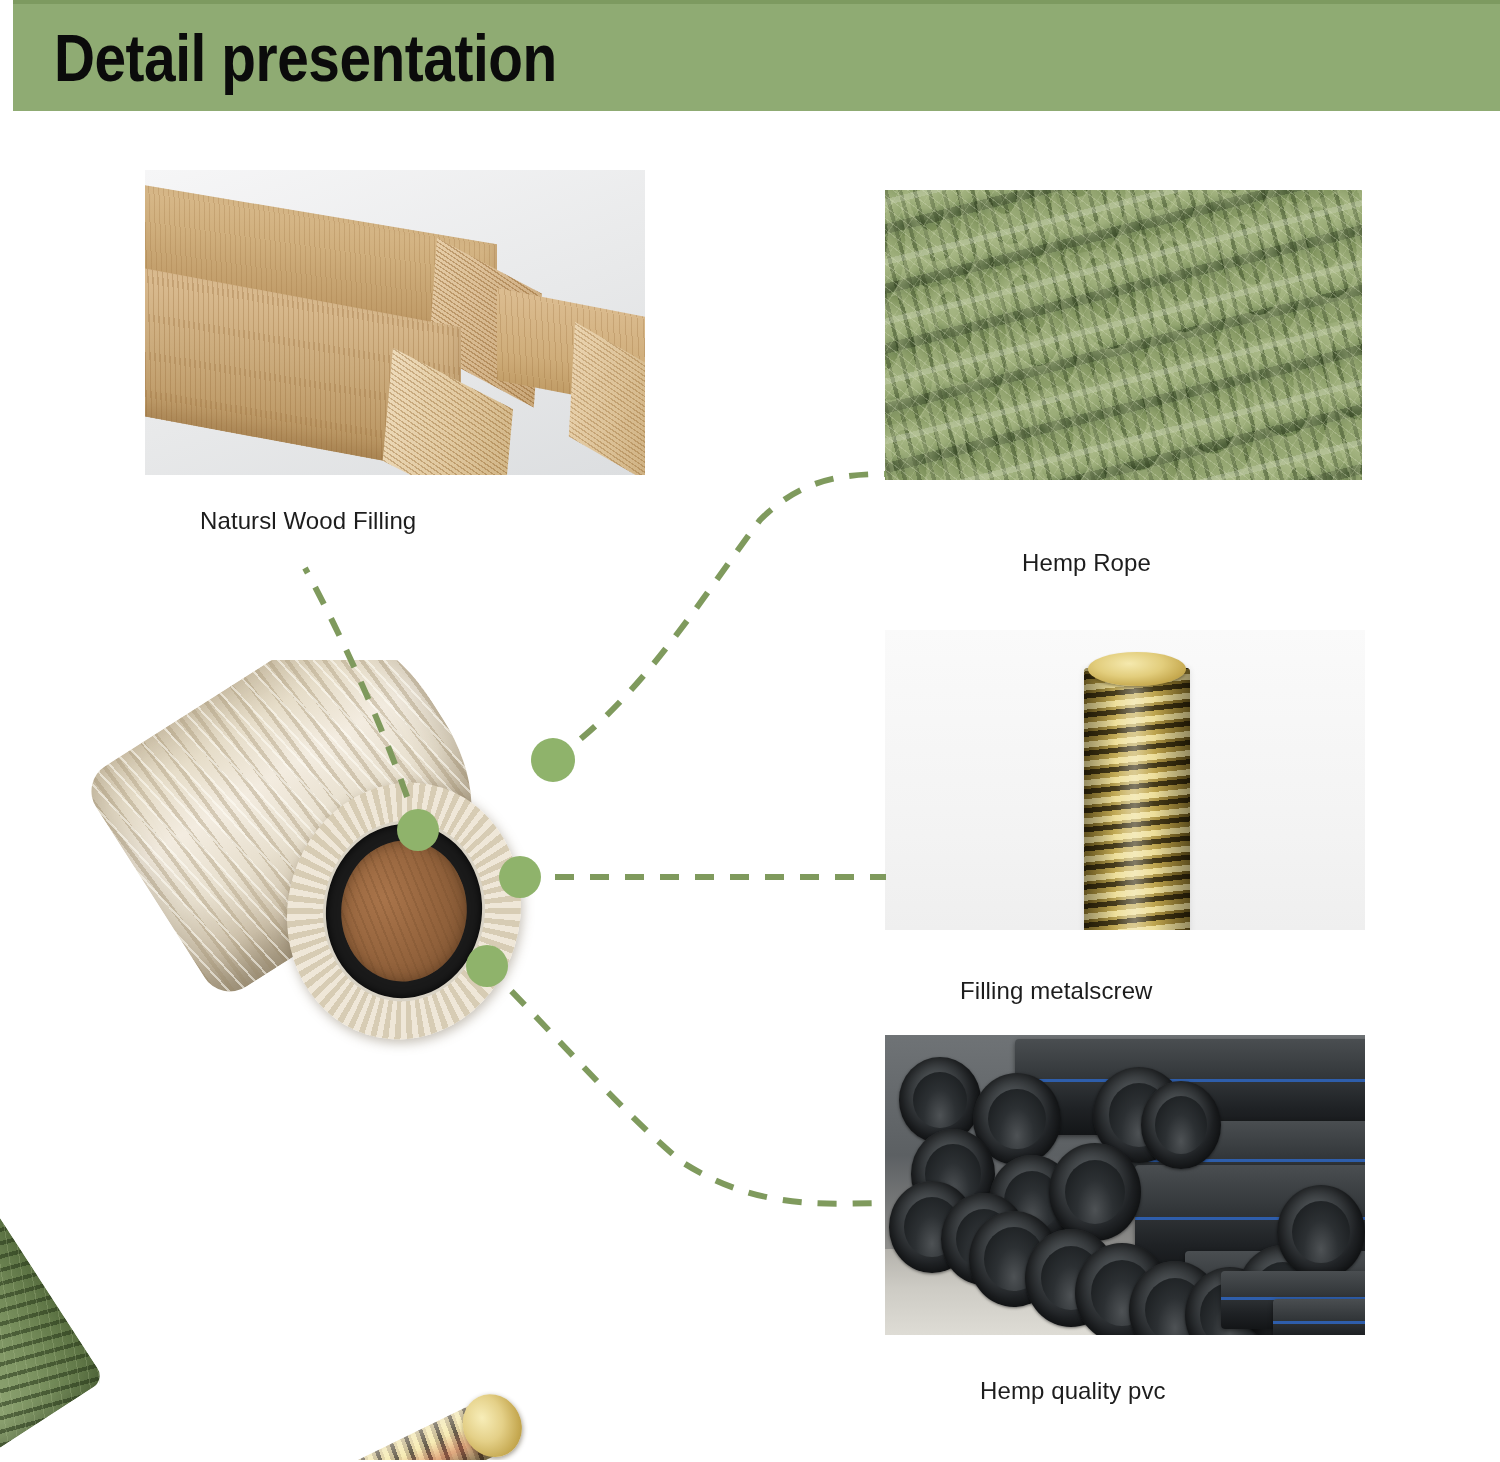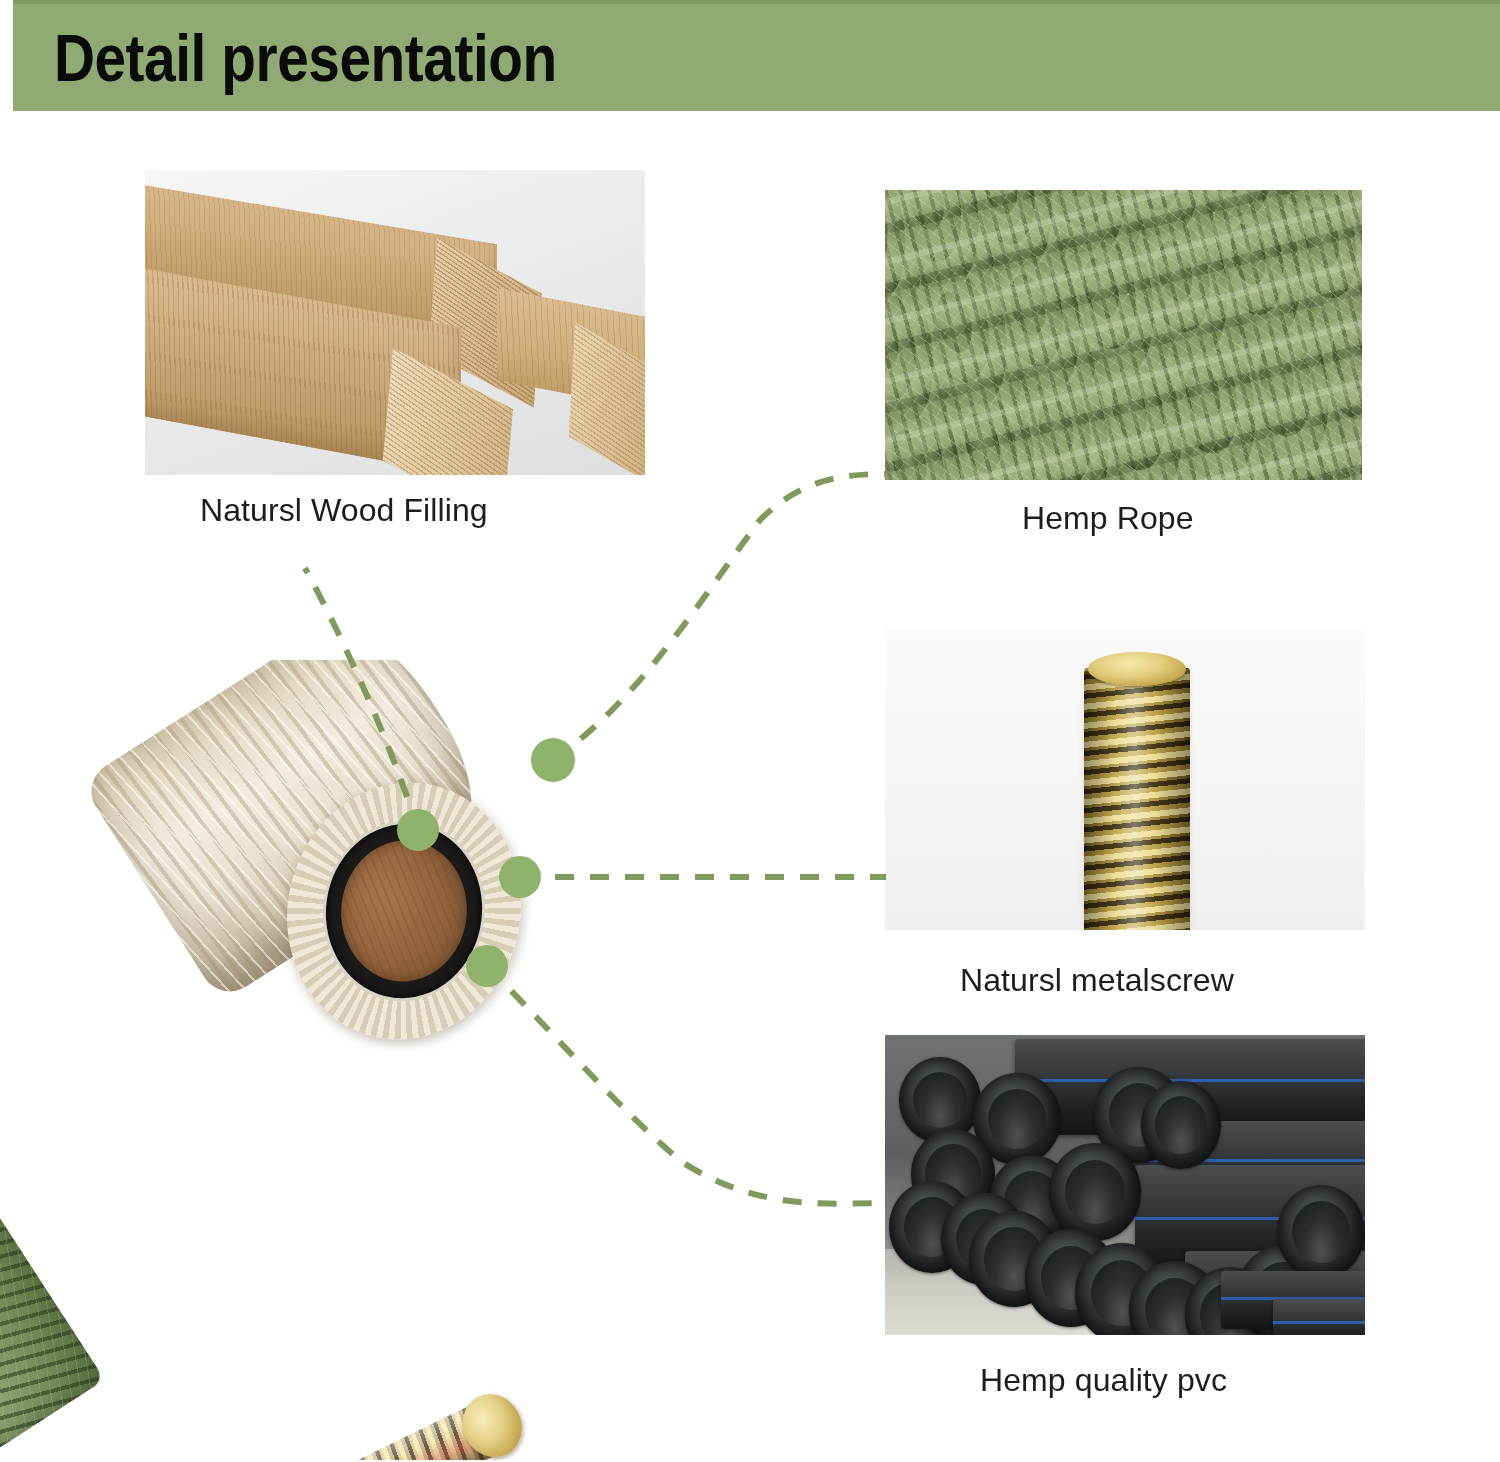--- a/index.html
+++ b/index.html
@@ -390,27 +390,28 @@
     stroke:#7f9a5d;
     stroke-width:6;
     stroke-dasharray:19 16;
     stroke-linecap:butt;
   }
   .conn-dot{ fill:#8fb36b; }
 
   
   .caption{
     position:absolute;
-    font-size:32px;
+    font-size:24px;
     color:#1d1d1d;
     letter-spacing:.1px;
     white-space:nowrap;
+    margin-top:15px;
   }
   #cap-wood{ left:200px; top:492px; }
-  #cap-hemp{ left:1022px; top:500px; }
+  #cap-hemp{ left:1022px; top:534px; }
   #cap-screw{ left:960px; top:962px; }
   #cap-pvc{ left:980px; top:1362px; }
 </style>
 </head>
 <body>
 
 <div id="page">
 
   <div id="header-band">
     <div id="header-title">Detail presentation</div>
@@ -526,16 +527,16 @@
     <path class="conn-path" d="M 487 966 C 560 1040 620 1110 682 1162 C 760 1212 830 1203 886 1203"></path>
 
     <circle class="conn-dot" cx="418" cy="830" r="21"></circle>
     <circle class="conn-dot" cx="553" cy="760" r="22"></circle>
     <circle class="conn-dot" cx="520" cy="877" r="21"></circle>
     <circle class="conn-dot" cx="487" cy="966" r="21"></circle>
   </svg>
 
   <div class="caption" id="cap-wood">Natursl Wood Filling</div>
   <div class="caption" id="cap-hemp">Hemp Rope</div>
-  <div class="caption" id="cap-screw">Natursl metalscrew</div>
+  <div class="caption" id="cap-screw">Filling metalscrew</div>
   <div class="caption" id="cap-pvc">Hemp quality pvc</div>
 
 </div>
 
 </body></html>

